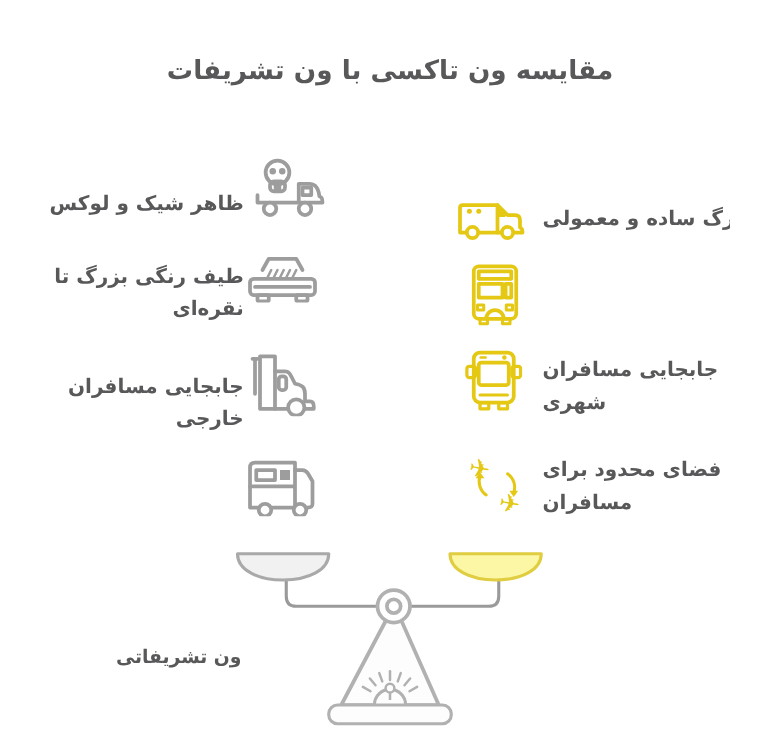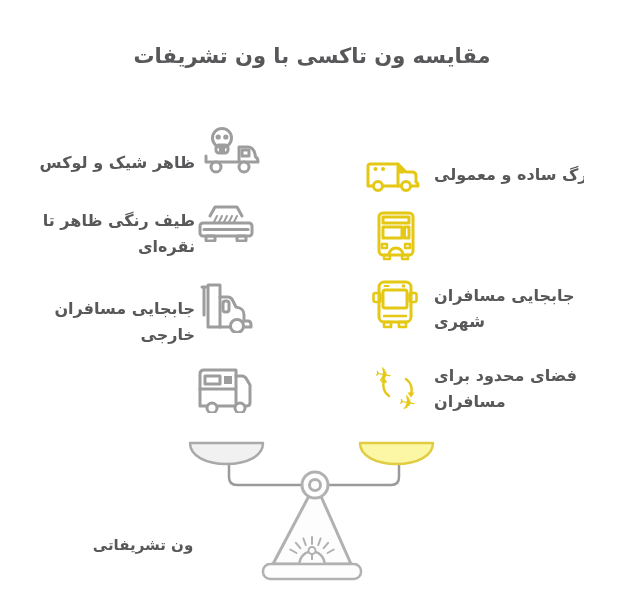--- a/index.html
+++ b/index.html
@@ -18,21 +18,21 @@
   }
   .left-label{width:175px;left:20px;text-align:right;margin-top:12px;}
   .right-label{width:175px;left:434px;text-align:left;}
   .icon-box{position:absolute;}
   .icon-box svg{display:block;width:100%;height:100%;}
   .scale-svg{position:absolute;left:150px;top:428px;width:330px;height:162px;}
   .scale-label{
     position:absolute;top:516px;width:166px;text-align:center;
     font-size:15px;font-weight:700;color:#58585a;direction:rtl;
   }
-  .scale-label.l{left:60px;margin-top:20px;}
+  .scale-label.l{left:60px;}
   .scale-label.r{left:400px;}
   .g-stroke{stroke:#9d9d9d;fill:none;stroke-width:3;stroke-linecap:round;stroke-linejoin:round;}
   .g-fill{fill:#9d9d9d;stroke:none;}
   .y-stroke{stroke:#e4c813;fill:none;stroke-width:3;stroke-linecap:round;stroke-linejoin:round;}
   .y-fill{fill:#e4c813;stroke:none;}
   .wheel{fill:#ffffff;}
 </style>
 </head>
 <body>
 
@@ -48,21 +48,21 @@
       <circle class="g-fill" cx="22.8" cy="11" r="2.6"></circle>
       <rect class="g-stroke" x="13" y="19" width="12" height="8" rx="3"></rect>
       <path class="g-stroke" d="M17.5,22 V26 M20.5,22 V26"></path>
       <path class="g-stroke" d="M3,30 V36 H36 V21 H45 C49,21 51,24 52,28 L52.5,31 C54.5,31.5 55,33.5 55,36 H36"></path>
       <rect class="g-stroke" x="39" y="24" width="7" height="6"></rect>
       <circle class="g-stroke wheel" cx="13" cy="41" r="5"></circle>
       <circle class="g-stroke wheel" cx="41" cy="41" r="5"></circle>
     </svg>
   </div>
 
-  <div class="item-label left-label" style="top:196px">طیف رنگی ظاهر تا
+  <div class="item-label left-label" style="top:196px">طیف رنگی بزرگ تا
 نقره‌ای</div>
   <div class="icon-box" style="left:198px;top:202px;width:56px;height:40px">
     <svg viewBox="0 0 56 40">
       <path class="g-stroke" d="M12,14 L17,5 H39 L44,14"></path>
       <path class="g-stroke" style="stroke-width:2" d="M16,20 L19,14 M21,20 L24,14 M26,20 L29,14 M31,20 L34,14 M36,20 L39,14"></path>
       <rect class="g-stroke" x="2" y="21" width="52" height="13" rx="3"></rect>
       <path class="g-stroke" d="M6,27.5 H50"></path>
       <rect class="g-stroke" x="8" y="34" width="9" height="5" rx="1"></rect>
       <rect class="g-stroke" x="39" y="34" width="9" height="5" rx="1"></rect>
     </svg>

